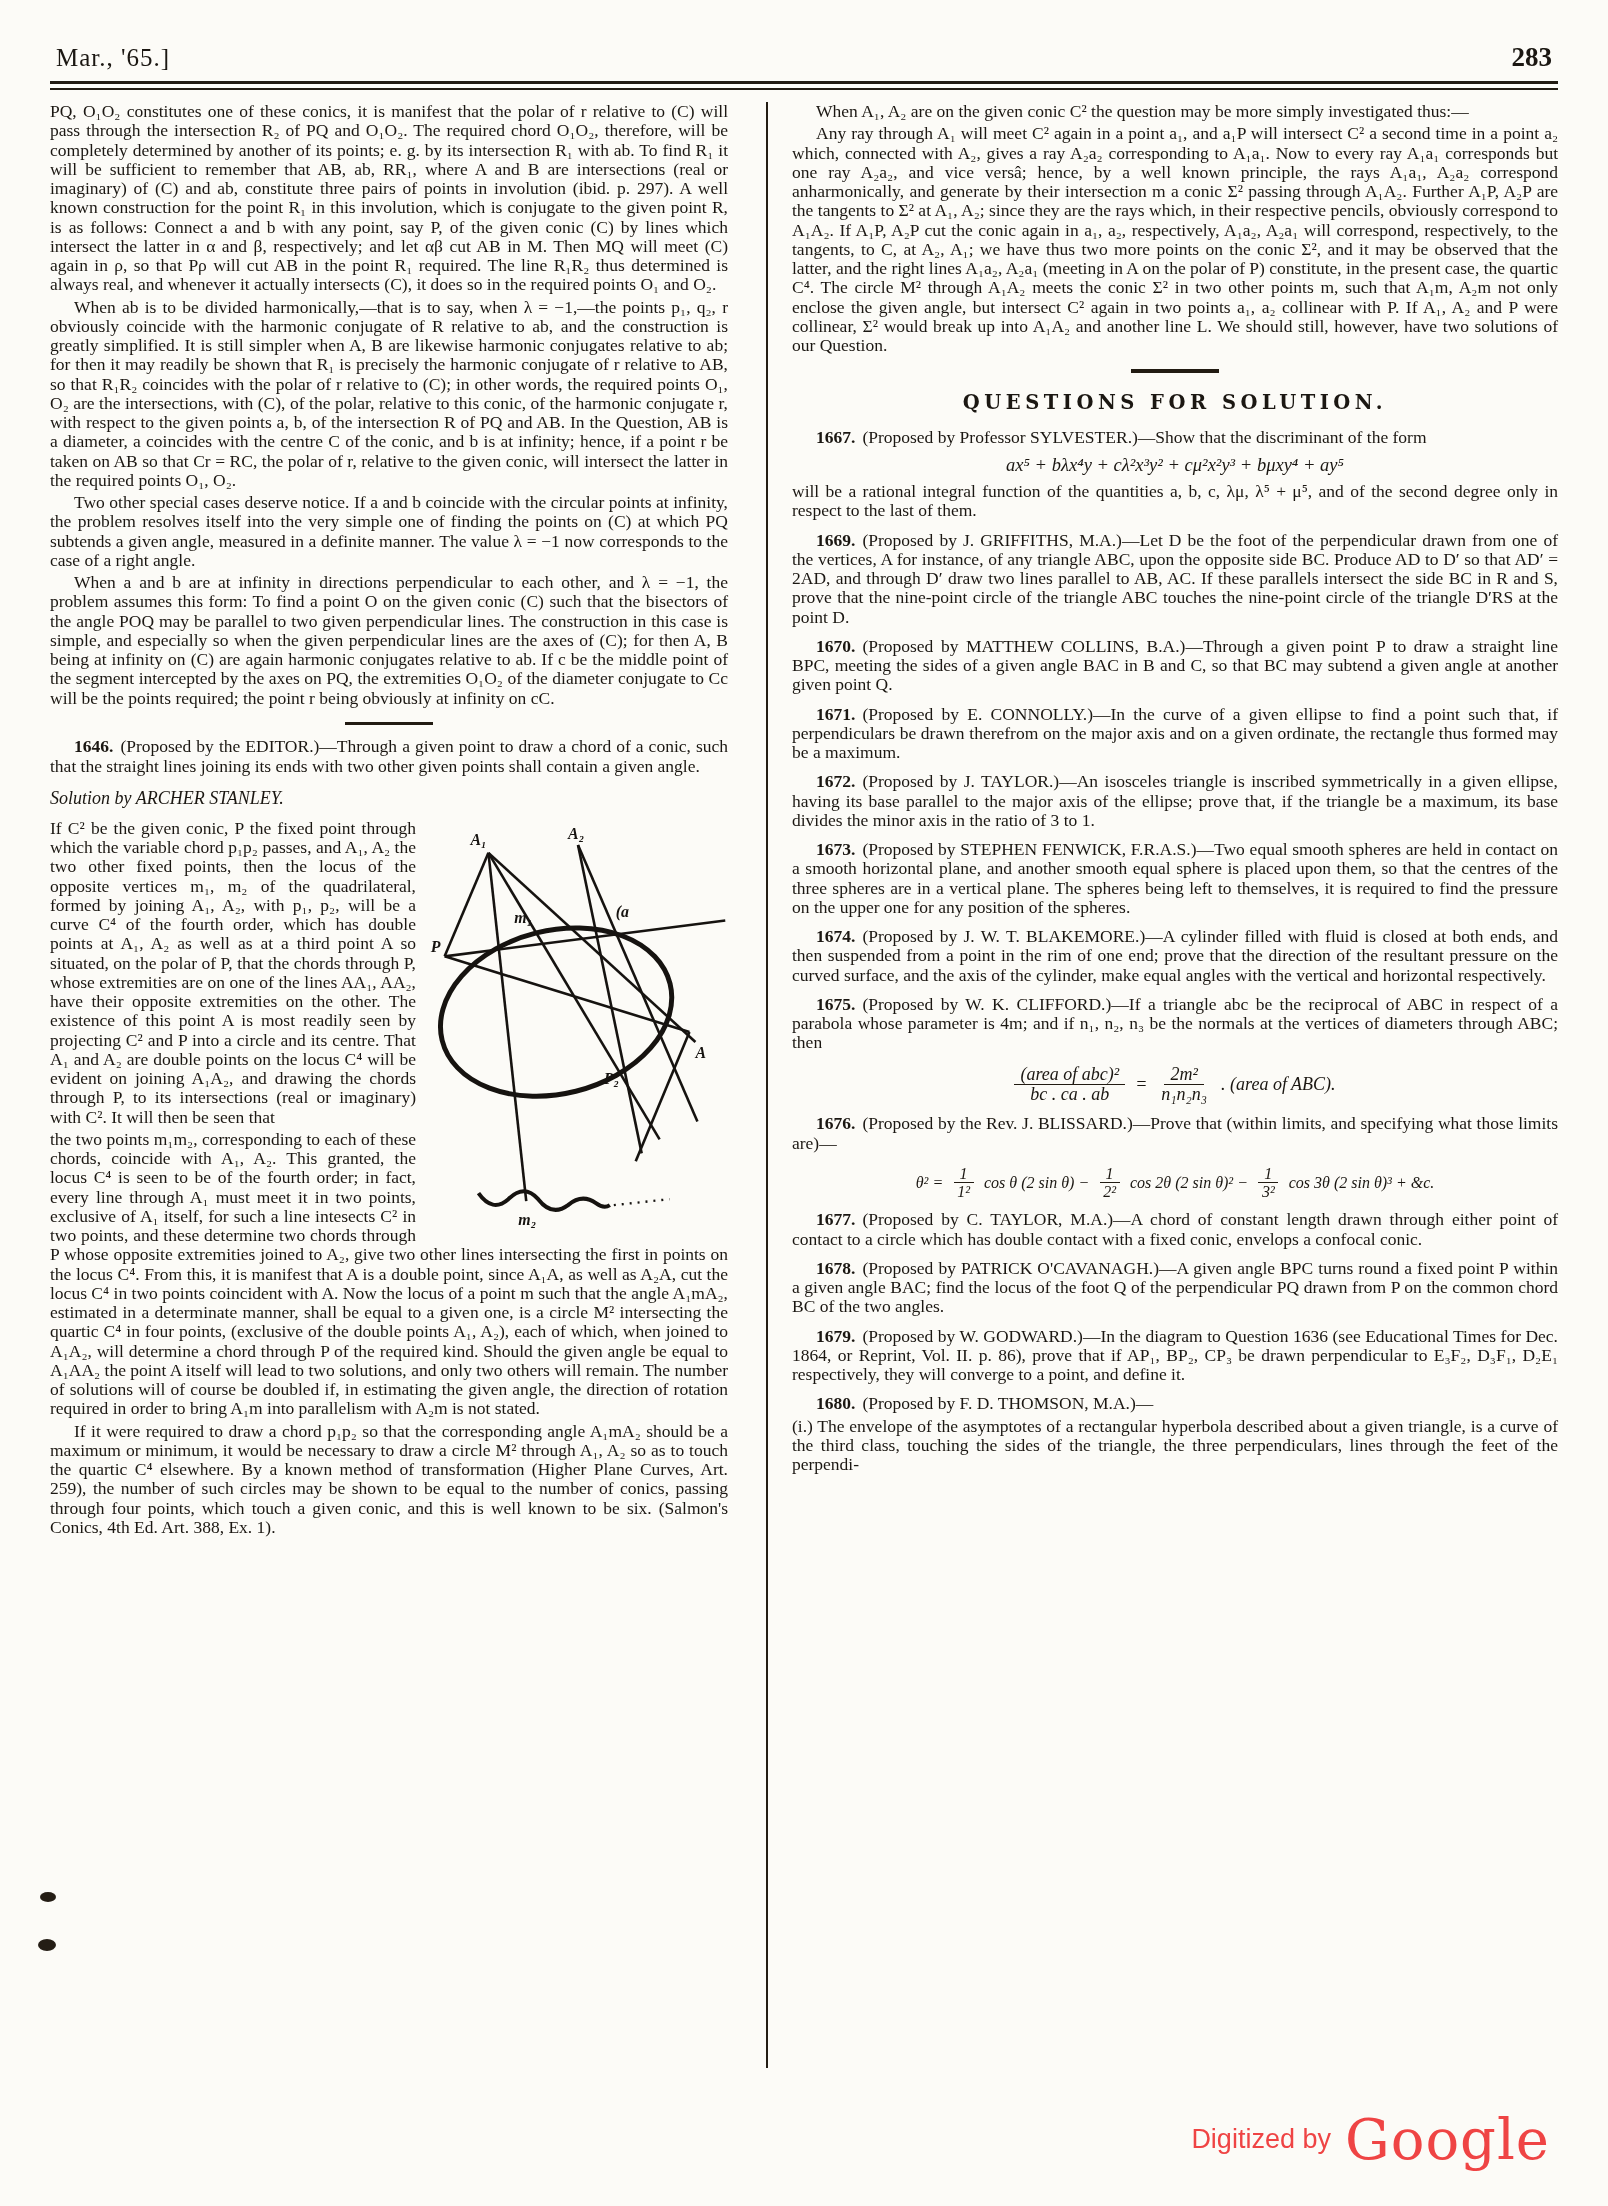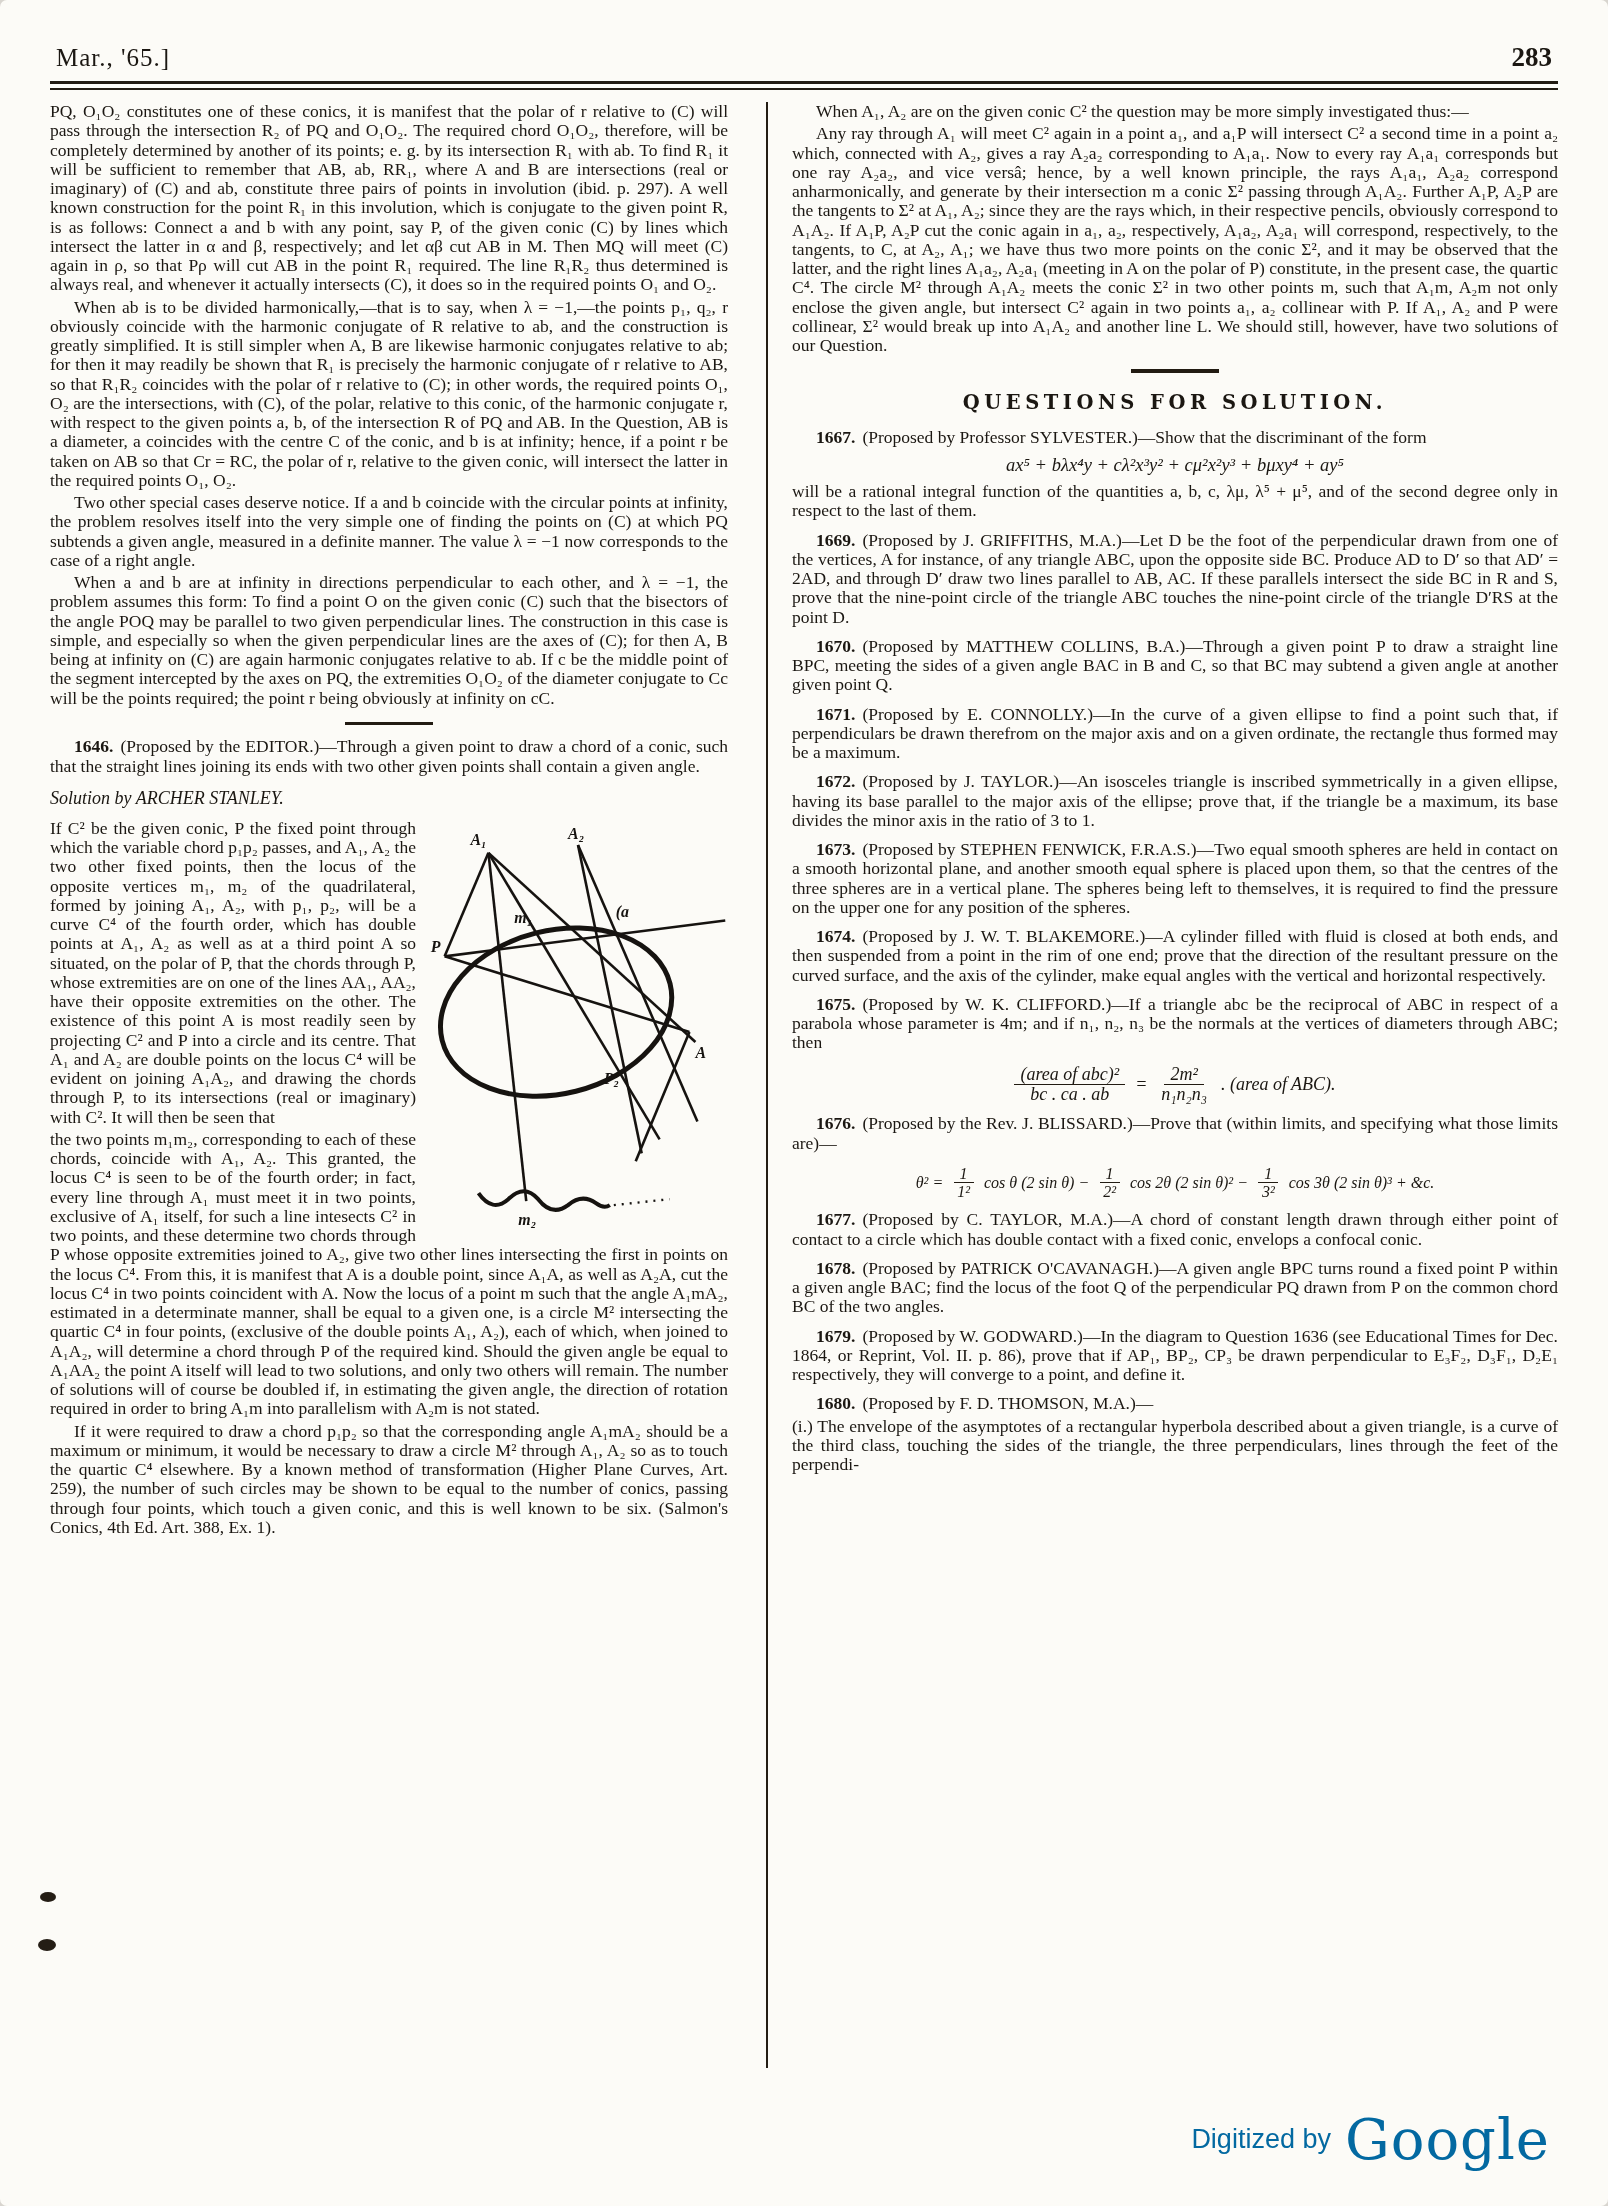--- a/index.html
+++ b/index.html
@@ -1,17 +1,17 @@
 <!DOCTYPE html>
 <html><head>
 <meta charset="utf-8">
 <style>
   html,body{margin:0;padding:0;background:#d8d5cf;}
   .page{position:relative;width:1608px;height:2206px;margin:0 auto;background:#fcfbf7;
-        font-family:"Liberation Serif",serif;color:#1b1712;overflow:hidden;border-radius:7px;}
+        font-family:"Liberation Serif",serif;color:#1b1712;overflow:hidden;}
   
   .header{display:flex;justify-content:space-between;align-items:baseline;padding:42px 56px 8px 56px;}
   .header .date{font-size:25px;letter-spacing:1px;}
   .header .title{font-size:35px;font-weight:bold;letter-spacing:2.5px;font-family:"DejaVu Serif","Liberation Serif",serif;}
   .header .pageno{font-size:27px;font-weight:bold;}
   .rule-double{margin:0 50px;height:4px;border-top:3px solid #221b12;border-bottom:2px solid #221b12;}
   
   .cols{display:flex;padding:12px 50px 0 50px;}
   .col-left{width:716px;padding-right:38px;box-sizing:border-box;}
   .col-div{width:2px;background:#241d14;height:1966px;}
@@ -29,21 +29,21 @@
   .frac{display:inline-flex;flex-direction:column;align-items:center;line-height:1.08;}
   .frac .fnum{border-bottom:1.7px solid #221b12;padding:0 6px;}
   .frac .fden{padding:0 4px;}
   .frac-sm{font-size:16px;}
   .fig{float:right;width:300px;height:408px;margin:4px 0 6px 12px;}
   .fig svg{width:100%;height:100%;}
   .fig text{font-family:"Liberation Serif",serif;font-style:italic;font-weight:bold;font-size:16px;fill:#161310;}
   .blot{position:absolute;background:#241d15;border-radius:50%;}
   .blot1{left:40px;top:1892px;width:16px;height:10px;}
   .blot2{left:38px;top:1939px;width:18px;height:12px;}
-  .watermark{position:absolute;right:58px;bottom:34px;display:flex;align-items:center;gap:14px;color:#0369a1;}
+  .watermark{position:absolute;right:58px;bottom:34px;display:flex;align-items:center;gap:14px;color:#ef4444;}
   .watermark .wm-prefix{font-family:"Liberation Sans",sans-serif;font-size:27px;}
   .watermark .wm-logo{font-family:"DejaVu Serif",serif;font-size:56px;letter-spacing:1px;}
 </style>
 </head>
 <body>
 
 <div class="page">
 
   <div class="header">
     <span class="date">Mar., '65.]</span>

